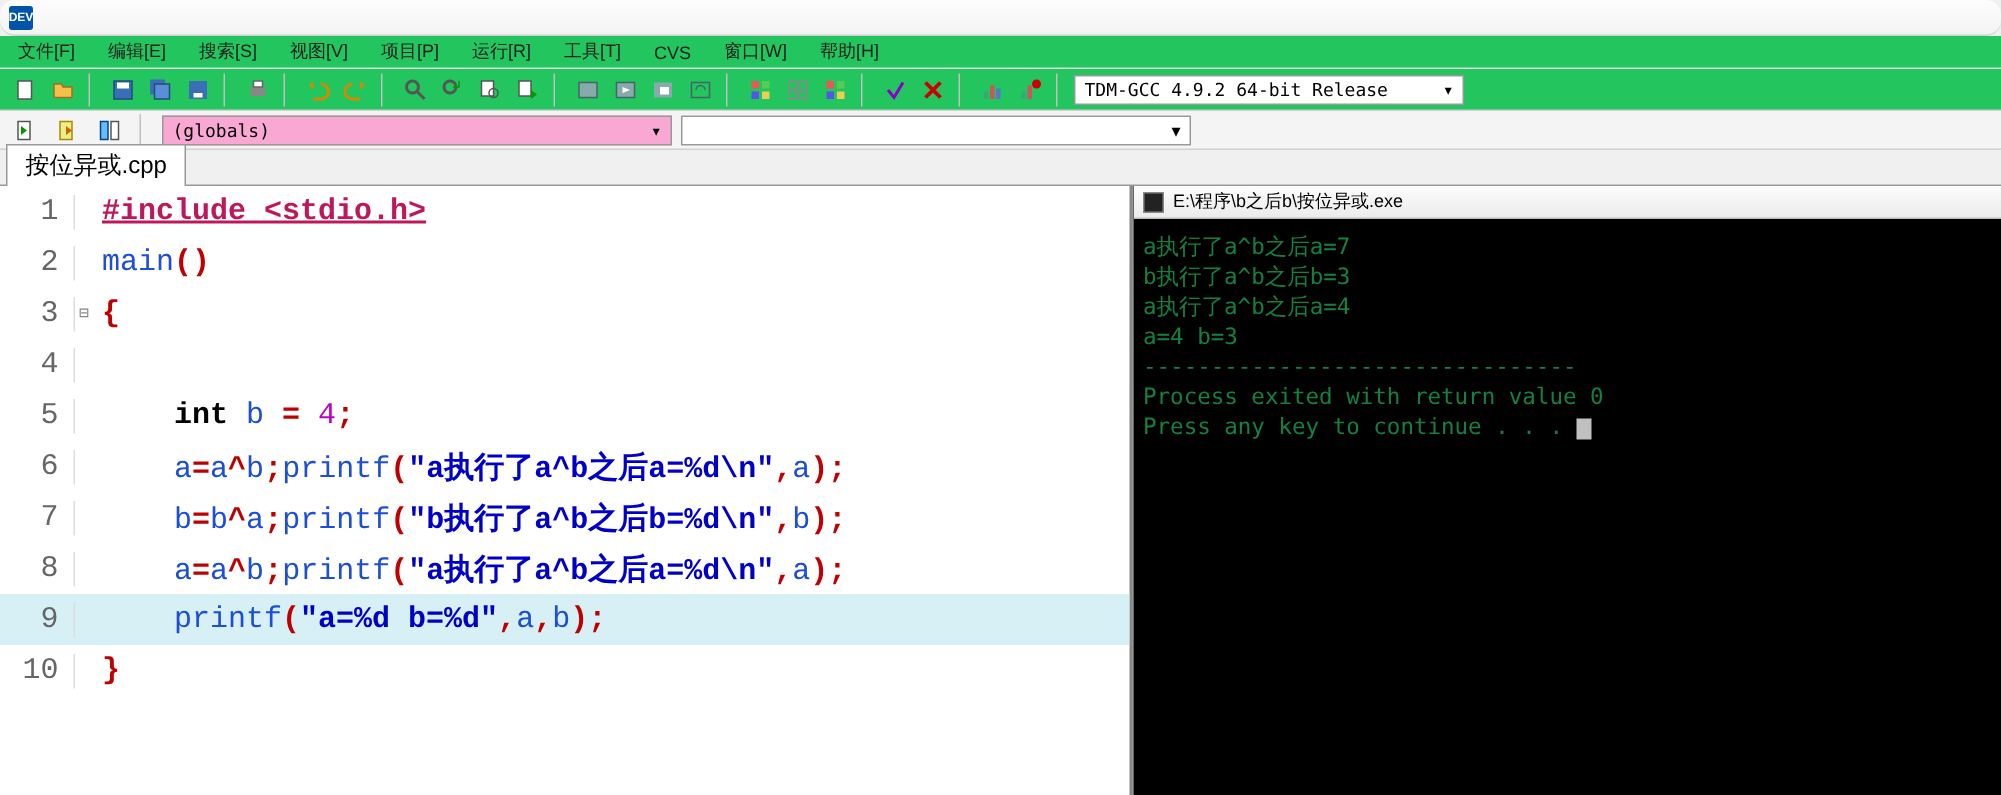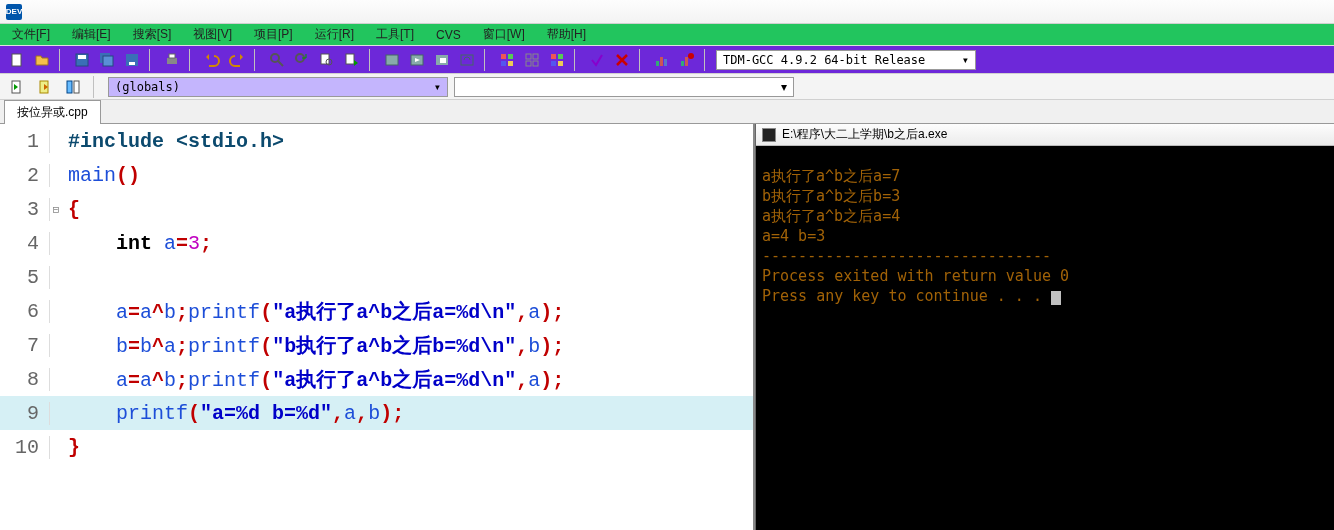--- a/index.html
+++ b/index.html
@@ -1,58 +1,58 @@
 <!DOCTYPE html>
 <html><head>
 <meta charset="utf-8">
 <style>
 * { margin: 0; padding: 0; box-sizing: border-box; }
 body { font-family: "Microsoft YaHei", "Segoe UI", Tahoma, sans-serif; font-size: 12px; background: #f0f0f0; width: 1334px; height: 530px; overflow: hidden; }
 
-.titlebar { background: linear-gradient(#fdfdfd, #f3f3f3); height: 24px; border-bottom: 1px solid #d0d0d0; display: flex; align-items: center; padding-left: 6px; gap: 18px; }
+.titlebar { background: linear-gradient(#fdfdfd, #f3f3f3); height: 24px; border-bottom: 1px solid #d0d0d0; display: flex; align-items: center; padding-left: 6px; gap: 18px; border-radius: 10px; }
 .titlebar-icon { width: 16px; height: 16px; background: #0055aa; border-radius: 2px; display: inline-flex; align-items: center; justify-content: center; color: #fff; font-size: 8px; font-weight: bold; }
 .titlebar-text { color: #333; }
 
 .menubar { background: #22c55e; height: 22px; display: flex; align-items: center; padding-left: 6px; gap: 10px; border-bottom: 1px solid #e0e0e0; }
 .menu-item { padding: 2px 6px; color: #222; cursor: default; }
 
-.toolbar { background: #6d28d9; height: 28px; display: flex; align-items: center; padding-left: 6px; gap: 3px; border-bottom: 1px solid #d0d0d0; }
+.toolbar { background: #22c55e; height: 28px; display: flex; align-items: center; padding-left: 6px; gap: 3px; border-bottom: 1px solid #d0d0d0; }
 .tool-btn { width: 22px; height: 22px; border: 1px solid transparent; display: inline-flex; align-items: center; justify-content: center; cursor: default; }
 .tool-sep { width: 6px; height: 22px; border-left: 1px solid #c0c0c0; margin: 0 3px; }
 .compiler-select { height: 20px; background: #fff; border: 1px solid #999; font-family: Consolas, monospace; font-size: 12px; padding: 0 20px 0 6px; display: inline-flex; align-items: center; min-width: 260px; position: relative; }
 .compiler-select::after { content: "▾"; position: absolute; right: 6px; }
 
 .secondbar { background: #f4f4f4; height: 26px; display: flex; align-items: center; padding-left: 6px; gap: 6px; border-bottom: 1px solid #d0d0d0; }
-.globals-select { height: 20px; background: #c4b5fd; border: 1px solid #999; font-family: Consolas, monospace; font-size: 12px; padding: 0 6px; display: flex; align-items: center; min-width: 340px; position: relative; }
+.globals-select { height: 20px; background: #f9a8d4; border: 1px solid #999; font-family: Consolas, monospace; font-size: 12px; padding: 0 6px; display: flex; align-items: center; min-width: 340px; position: relative; }
 .globals-select::after { content: "▾"; position: absolute; right: 6px; }
 .empty-select { height: 20px; background: #fff; border: 1px solid #999; min-width: 340px; position: relative; }
 .empty-select::after { content: "▾"; position: absolute; right: 6px; top: 2px; font-size: 12px; }
 
 .tabbar { background: #f0f0f0; height: 24px; display: flex; align-items: flex-end; padding-left: 4px; border-bottom: 1px solid #999; }
-.tab { background: #fff; border: 1px solid #999; border-bottom: none; padding: 3px 12px; font-size: 12px; position: relative; top: 1px; }
+.tab { background: #fff; border: 1px solid #999; border-bottom: none; padding: 3px 12px; font-size: 16px; position: relative; top: 1px; }
 
 .main-area { display: flex; height: calc(530px - 24px - 22px - 28px - 26px - 24px); }
 .editor { flex: 0 0 755px; background: #fff; font-family: Consolas, "Courier New", monospace; font-size: 20px; overflow: auto; border-right: 2px solid #888; }
 .code-line { display: flex; min-height: 34px; align-items: center; }
 .gutter { width: 50px; text-align: right; padding-right: 10px; color: #666; font-size: 20px; user-select: none; border-right: 1px solid #ddd; flex-shrink: 0; }
 .fold { width: 12px; flex-shrink: 0; text-align: center; color: #888; font-size: 11px; }
 .code { padding-left: 6px; white-space: pre; }
 .hl-line { background: #d6f0f5; }
 
-.kw-green { color: #0c4a6e; font-weight: bold; }
+.kw-green { color: #be185d; font-weight: bold; text-decoration: underline; }
 .kw-bold { color: #000; font-weight: bold; }
 .punct { color: #c00000; font-weight: bold; }
 .str { color: #0000c8; font-weight: bold; }
 .num { color: #c000c0; }
 .ident { color: #1d4ed8; }
 
 .console-wrap { flex: 1; display: flex; flex-direction: column; border-left: 1px solid #666; }
 .console-title { height: 22px; background: linear-gradient(#fdfdfd,#ebebeb); border-bottom: 1px solid #bbb; display: flex; align-items: center; padding-left: 6px; gap: 6px; font-size: 12px; }
 .console-title .cicon { width: 14px; height: 14px; background: #222; border: 1px solid #888; }
-.console { flex: 1; background: #000; color: #a16207; font-family: "NSimSun","SimSun",Consolas,monospace; font-size: 15px; padding: 20px 6px; line-height: 20px; white-space: pre; overflow: auto; }
+.console { flex: 1; background: #000; color: #15803d; font-family: "NSimSun","SimSun",Consolas,monospace; font-size: 15px; padding: 8px 6px; line-height: 20px; white-space: pre; overflow: auto; }
 .cursor { display:inline-block; width:10px; height:14px; background:#c0c0c0; vertical-align: text-bottom; }
 
 svg { width: 16px; height: 16px; }
 </style>
 </head>
 <body>
 
 <div class="titlebar">
   <span class="titlebar-icon">DEV</span>
 </div>
@@ -269,25 +269,25 @@
         <div class="code"><span class="ident">main</span><span class="punct">()</span></div>
       </div>
       <div class="code-line">
         <div class="gutter">3</div>
         <div class="fold">⊟</div>
         <div class="code"><span class="punct">{</span></div>
       </div>
       <div class="code-line">
         <div class="gutter">4</div>
         <div class="fold"></div>
-        <div class="code"><span>    </span><span class="kw-bold">int</span><span class="ident"> a</span><span class="punct">=</span><span class="num">3</span><span class="punct">;</span></div>
       </div>
       <div class="code-line">
         <div class="gutter">5</div>
         <div class="fold"></div>
+        <div class="code"><span>    </span><span class="kw-bold">int</span><span class="ident"> b </span><span class="punct">=</span><span class="ident"> </span><span class="num">4</span><span class="punct">;</span></div>
       </div>
       <div class="code-line">
         <div class="gutter">6</div>
         <div class="fold"></div>
         <div class="code"><span>    </span><span class="ident">a</span><span class="punct">=</span><span class="ident">a</span><span class="punct">^</span><span class="ident">b</span><span class="punct">;</span><span class="ident">printf</span><span class="punct">(</span><span class="str">"a执行了a^b之后a=%d\n"</span><span class="punct">,</span><span class="ident">a</span><span class="punct">);</span></div>
       </div>
       <div class="code-line">
         <div class="gutter">7</div>
         <div class="fold"></div>
         <div class="code"><span>    </span><span class="ident">b</span><span class="punct">=</span><span class="ident">b</span><span class="punct">^</span><span class="ident">a</span><span class="punct">;</span><span class="ident">printf</span><span class="punct">(</span><span class="str">"b执行了a^b之后b=%d\n"</span><span class="punct">,</span><span class="ident">b</span><span class="punct">);</span></div>
@@ -305,17 +305,17 @@
       <div class="code-line">
         <div class="gutter">10</div>
         <div class="fold"></div>
         <div class="code"><span class="punct">}</span></div>
       </div>
     </div>
 
   <div class="console-wrap">
     <div class="console-title">
       <span class="cicon"></span>
-      <span>E:\程序\大二上学期\b之后a.exe</span>
+      <span>E:\程序\b之后b\按位异或.exe</span>
     </div>
     <div class="console" id="console"><div>a执行了a^b之后a=7</div><div>b执行了a^b之后b=3</div><div>a执行了a^b之后a=4</div><div>a=4 b=3</div><div>--------------------------------</div><div>Process exited with return value 0</div><div>Press any key to continue . . . <span class="cursor"></span></div></div>
   </div>
 </div>
 
 </body></html>

